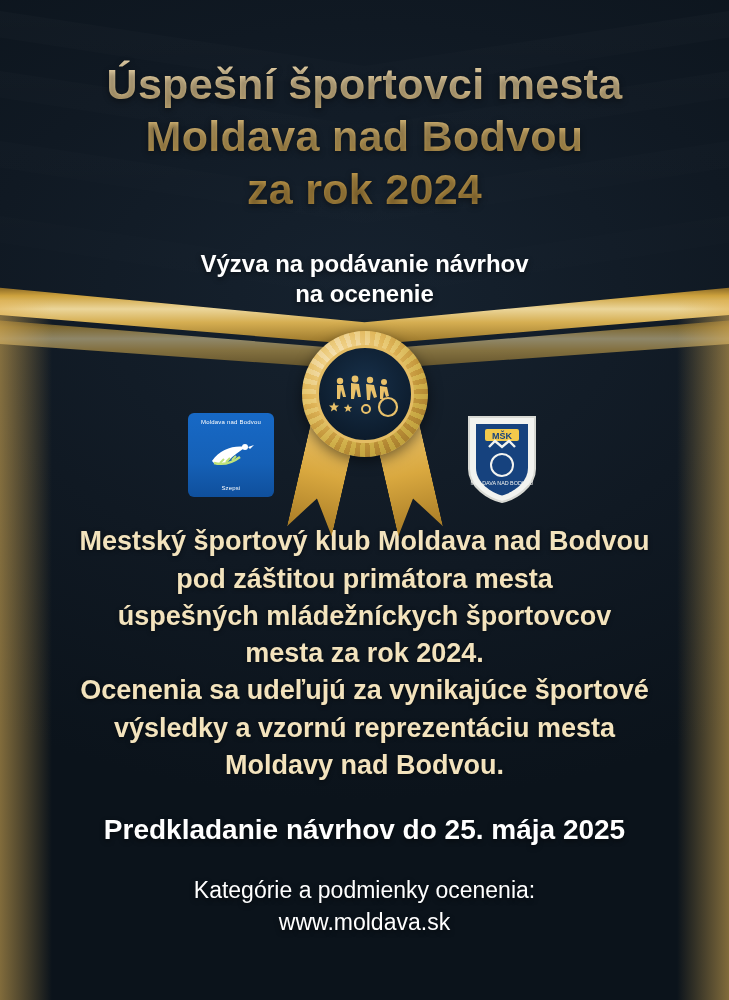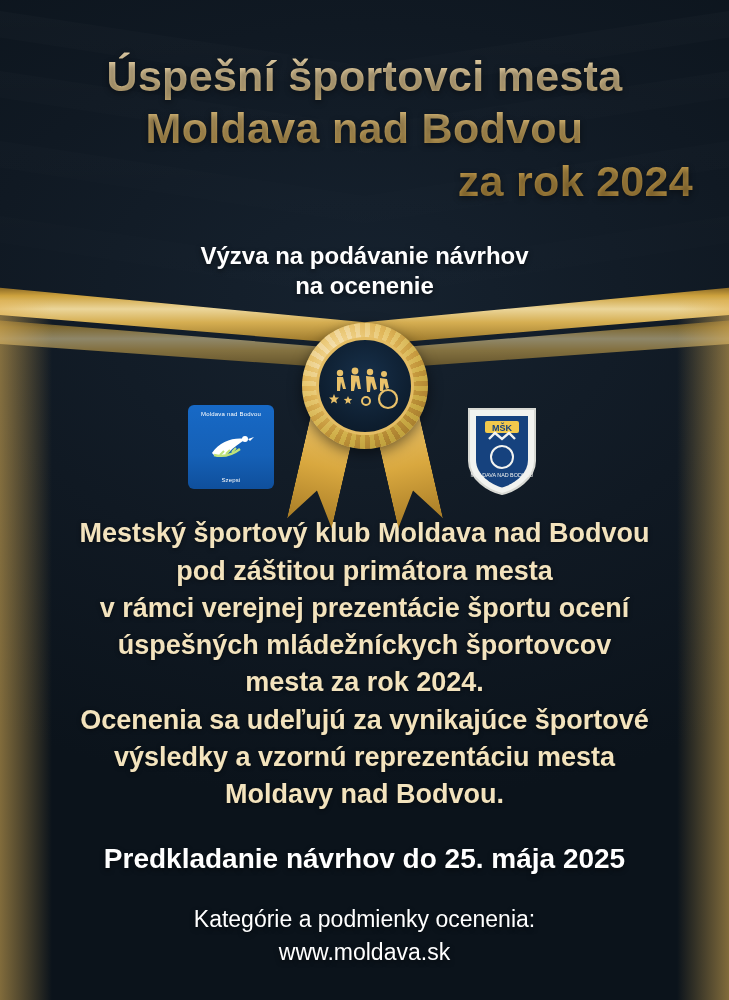--- a/index.html
+++ b/index.html
@@ -75,34 +75,34 @@
   }
 
   .content {
     position: relative;
     z-index: 5;
     text-align: center;
     padding: 0 28px;
   }
 
   .title {
-    margin: 8px;
+    margin: 16px;
     padding-top: 42px;
     font-size: 43px;
     line-height: 1.22;
     font-weight: bold;
     background: linear-gradient(180deg, #f7ead0 0%, #e8cf9c 35%, #cfa857 70%, #b88f3f 100%);
     -webkit-background-clip: text;
     background-clip: text;
     color: transparent;
     text-shadow: 0 2px 6px rgba(0,0,0,0.45);
     letter-spacing: .3px;
   }
   .title .line2 { display: block; }
-  .title .line3 { display: block; text-align: right; }
+  .title .line3 { display: block; }
 
   .subtitle {
     margin: 34px 0 0 0;
     font-size: 24px;
     line-height: 1.25;
     font-weight: bold;
     color: #ffffff;
     text-shadow: 0 2px 5px rgba(0,0,0,0.55);
   }
 
@@ -302,21 +302,20 @@
           <path d="M26 34 l6 -6 l7 6 l7 -6 l6 6" stroke="#f2f3f0" stroke-width="2.4" fill="none"></path>
           <circle cx="39" cy="52" r="11" fill="none" stroke="#f2f3f0" stroke-width="2"></circle>
           <text x="39" y="72" text-anchor="middle" font-family="Liberation Sans, sans-serif" font-size="5.4" fill="#f2f3f0">MOLDAVA NAD BODVOU</text>
         </svg>
       </div>
     </div>
 
     <div class="body-text">
       <p>Mestský športový klub Moldava nad Bodvou</p>
       <p>pod záštitou primátora mesta</p>
-      <p>v rámci verejnej prezentácie športu ocení</p>
       <p>úspešných mládežníckych športovcov</p>
       <p>mesta za rok 2024.</p>
       <p>Ocenenia sa udeľujú za vynikajúce športové</p>
       <p>výsledky a vzornú reprezentáciu mesta</p>
       <p>Moldavy nad Bodvou.</p>
     </div>
 
     <div class="deadline">Predkladanie návrhov do 25. mája 2025</div>
 
     <div class="footer">

